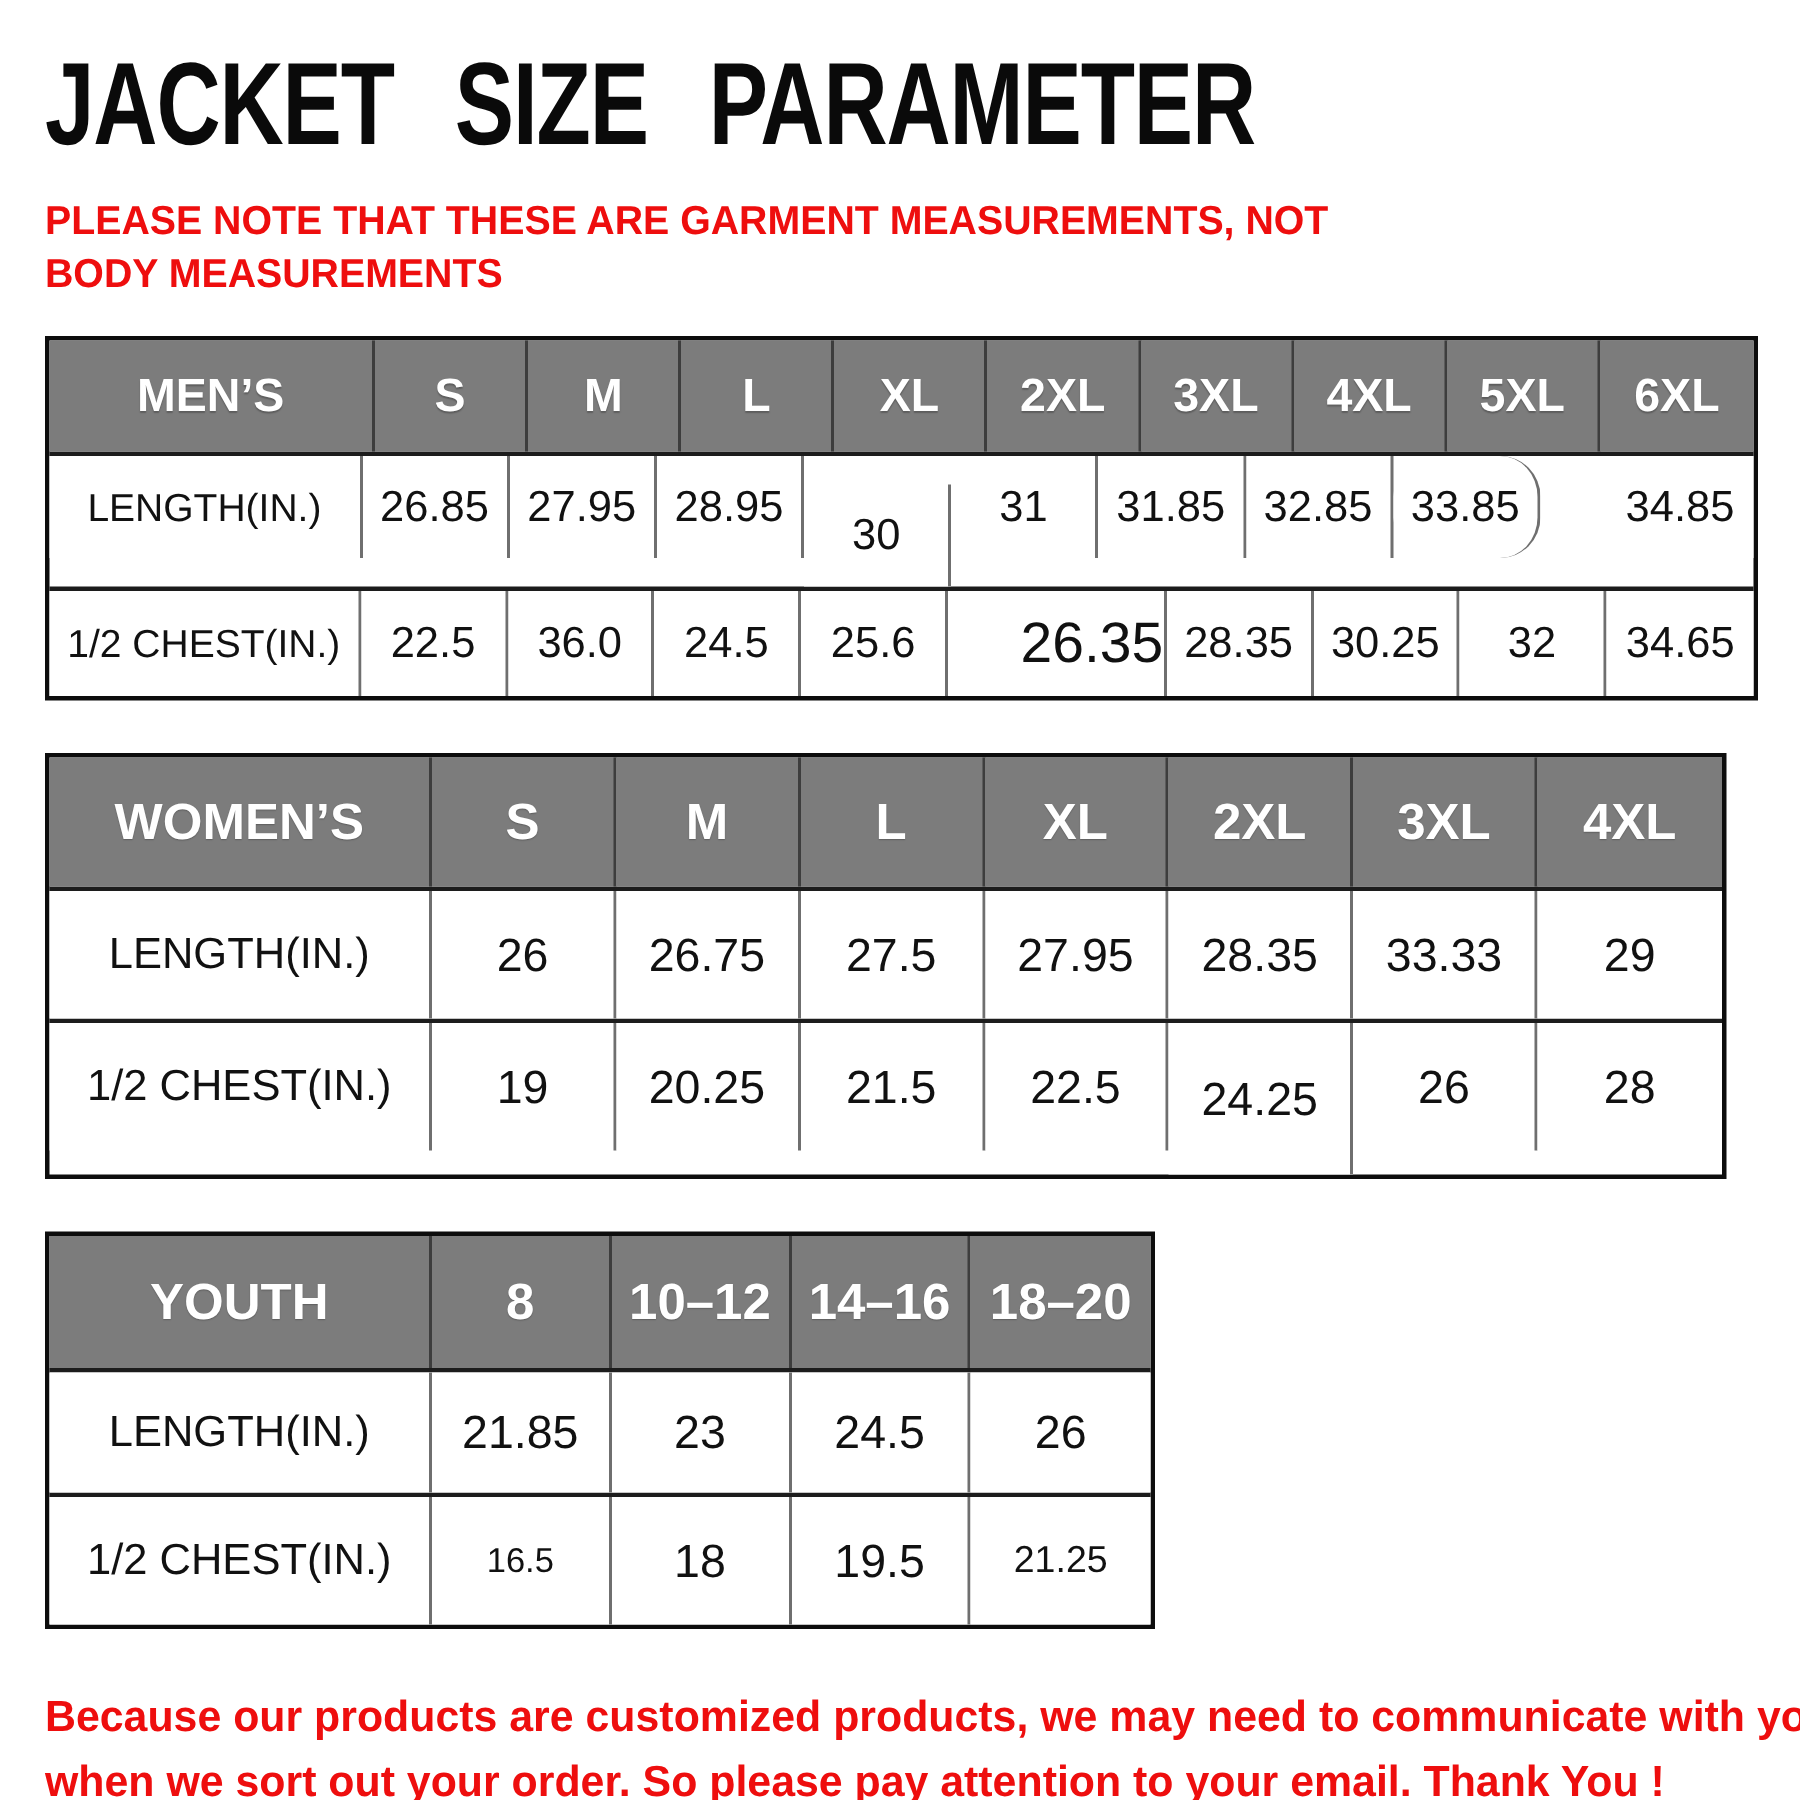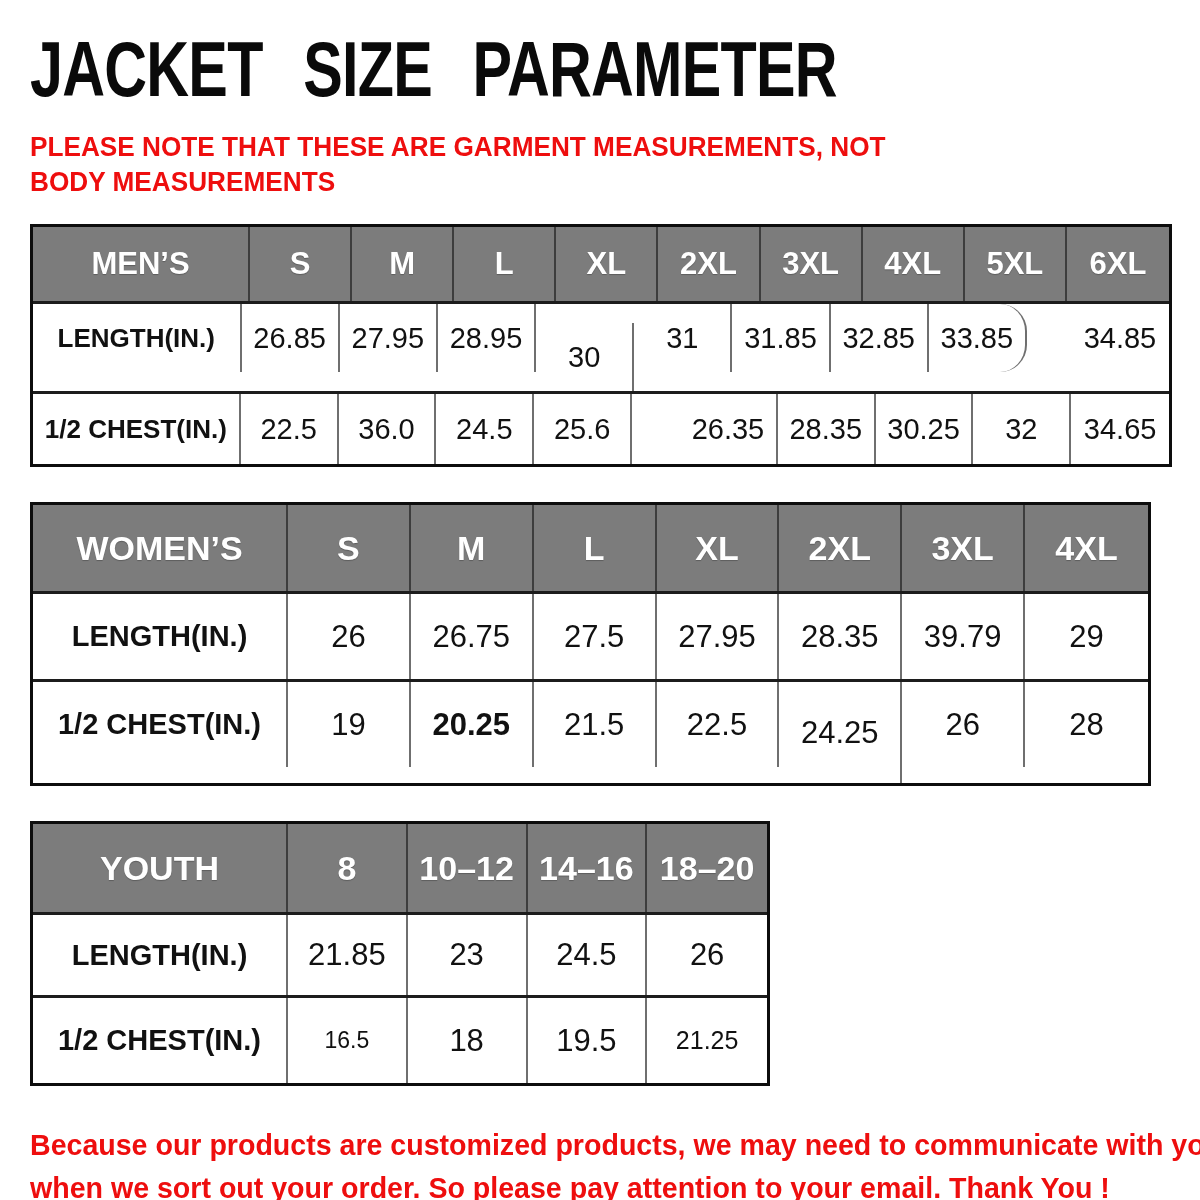--- a/index.html
+++ b/index.html
@@ -60,21 +60,21 @@
   }
   .t-cell.last { border-right: none; }
   .t-row.head .t-cell {
     background: #7c7c7c;
     color: #ffffff;
     font-weight: bold;
     border-right: 2px solid #3d3d3d;
     text-shadow: 0 1px 1px rgba(0,0,0,0.25);
   }
   .t-row.head .t-cell.last { border-right: none; }
-  .t-cell.rowlabel { font-weight: bold; }
+  .t-cell.rowlabel { font-weight: normal; }
   .footer-para {
     margin-top: 38px;
     color: #ee0e0e;
     font-size: 29px;
     line-height: 1.48;
     font-weight: bold;
     transform: scaleX(0.985);
     transform-origin: left top;
     white-space: nowrap;
   }
@@ -123,21 +123,21 @@
             <div class="n-cell t-cell" style="width: 102.111px; height: 68px; font-size: 29px;">32.85</div>
             <div class="n-cell t-cell" style="width: 102.111px; height: 68px; font-size: 29px; border-radius: 27px;">33.85</div>
             <div class="n-cell t-cell last" style="width: 102.111px; height: 68px; font-size: 29px; margin-left: 44px;">34.85</div>
           </div>
           <div class="t-row">
             <div class="n-cell t-cell rowlabel" style="width: 217px; height: 70px; font-size: 26px;">1/2 CHEST(IN.)</div>
             <div class="n-cell t-cell" style="width: 102.111px; height: 70px; font-size: 29px;">22.5</div>
             <div class="n-cell t-cell" style="width: 102.111px; height: 70px; font-size: 29px;">36.0</div>
             <div class="n-cell t-cell" style="width: 102.111px; height: 70px; font-size: 29px;">24.5</div>
             <div class="n-cell t-cell" style="width: 102.111px; height: 70px; font-size: 29px;">25.6</div>
-            <div class="n-cell t-cell" style="width: 102.111px; height: 70px; font-size: 29px; margin-left: 48px;">26.35</div>
+            <div class="n-cell t-cell" style="width: 102.111px; height: 70px; font-size: 38px; margin-left: 48px;">26.35</div>
             <div class="n-cell t-cell" style="width: 102.111px; height: 70px; font-size: 29px;">28.35</div>
             <div class="n-cell t-cell" style="width: 102.111px; height: 70px; font-size: 29px;">30.25</div>
             <div class="n-cell t-cell" style="width: 102.111px; height: 70px; font-size: 29px;">32</div>
             <div class="n-cell t-cell last" style="width: 102.111px; height: 70px; font-size: 29px;">34.65</div>
           </div>
         </div>
         <div class="size-table" style="width: 1121px; margin-top: 35px;">
           <div class="t-row head">
             <div class="n-cell t-cell" style="width: 255px; height: 86px; font-size: 34px;">WOMEN’S</div>
             <div class="n-cell t-cell" style="width: 122.857px; height: 86px; font-size: 34px;">S</div>
@@ -148,27 +148,27 @@
             <div class="n-cell t-cell" style="width: 122.857px; height: 86px; font-size: 34px;">3XL</div>
             <div class="n-cell t-cell last" style="width: 122.857px; height: 86px; font-size: 34px;">4XL</div>
           </div>
           <div class="t-row">
             <div class="n-cell t-cell rowlabel" style="width: 255px; height: 85px; font-size: 29px;">LENGTH(IN.)</div>
             <div class="n-cell t-cell" style="width: 122.857px; height: 85px; font-size: 31px;">26</div>
             <div class="n-cell t-cell" style="width: 122.857px; height: 85px; font-size: 31px;">26.75</div>
             <div class="n-cell t-cell" style="width: 122.857px; height: 85px; font-size: 31px;">27.5</div>
             <div class="n-cell t-cell" style="width: 122.857px; height: 85px; font-size: 31px;">27.95</div>
             <div class="n-cell t-cell" style="width: 122.857px; height: 85px; font-size: 31px;">28.35</div>
-            <div class="n-cell t-cell" style="width: 122.857px; height: 85px; font-size: 31px;">39.79</div>
+            <div class="n-cell t-cell" style="width: 122.857px; height: 85px; font-size: 31px;">33.33</div>
             <div class="n-cell t-cell last" style="width: 122.857px; height: 85px; font-size: 31px;">29</div>
           </div>
           <div class="t-row">
             <div class="n-cell t-cell rowlabel" style="width: 255px; height: 85px; font-size: 29px;">1/2 CHEST(IN.)</div>
             <div class="n-cell t-cell" style="width: 122.857px; height: 85px; font-size: 31px;">19</div>
-            <div class="n-cell t-cell" style="width: 122.857px; height: 85px; font-size: 31px; font-weight: bold;">20.25</div>
+            <div class="n-cell t-cell" style="width: 122.857px; height: 85px; font-size: 31px;">20.25</div>
             <div class="n-cell t-cell" style="width: 122.857px; height: 85px; font-size: 31px;">21.5</div>
             <div class="n-cell t-cell" style="width: 122.857px; height: 85px; font-size: 31px;">22.5</div>
             <div class="n-cell t-cell" style="width: 122.857px; height: 101px; font-size: 31px;">24.25</div>
             <div class="n-cell t-cell" style="width: 122.857px; height: 85px; font-size: 31px;">26</div>
             <div class="n-cell t-cell last" style="width: 122.857px; height: 85px; font-size: 31px;">28</div>
           </div>
         </div>
         <div class="size-table" style="width: 740px; margin-top: 35px;">
           <div class="t-row head">
             <div class="n-cell t-cell" style="width: 255px; height: 88px; font-size: 34px;">YOUTH</div>

